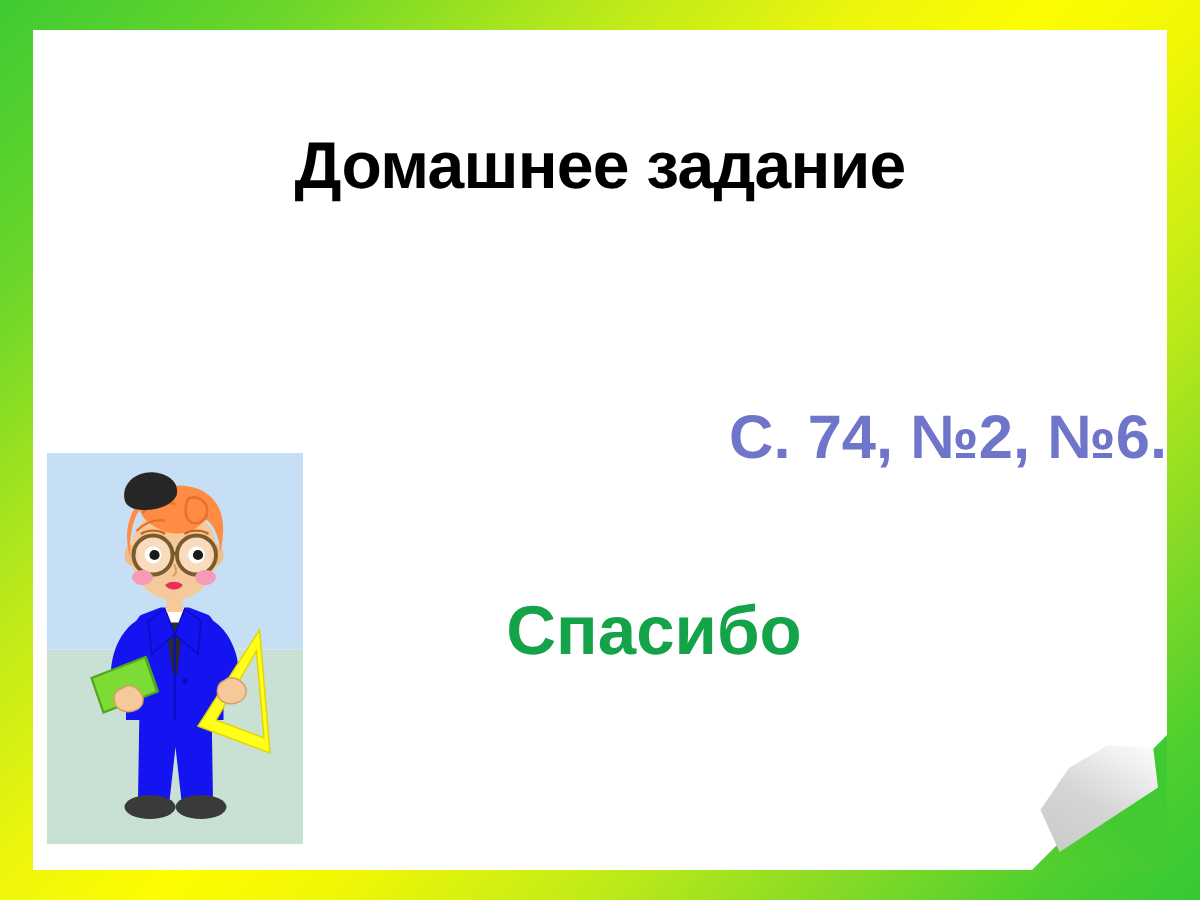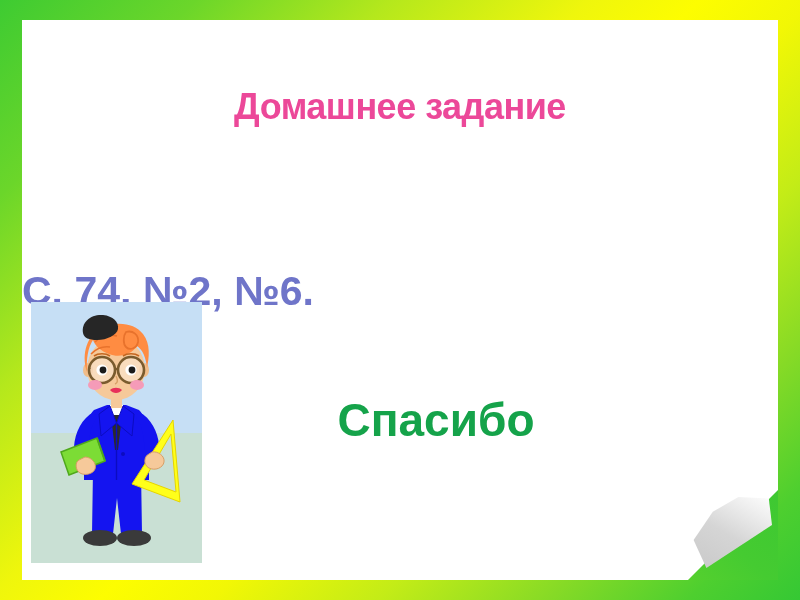--- a/index.html
+++ b/index.html
@@ -63,33 +63,33 @@
     pointer-events: none;
   }
 
   
   .title-line {
     position: absolute;
     left: 0;
     top: 66px;
     width: 100%;
     text-align: center;
-    font-size: 36px;
+    font-size: 44px;
     font-weight: bold;
-    color: #ec4899;
+    color: #000000;
     letter-spacing: -0.5px;
     white-space: nowrap;
   }
 
   .assignment-line {
     position: absolute;
     left: 0;
     top: 248px;
     width: 100%;
-    text-align: left;
+    text-align: right;
     font-size: 41px;
     font-weight: bold;
     color: #6f75c9;
     white-space: nowrap;
   }
 
   .thanks-block {
     position: absolute;
     left: 0;
     top: 374px;

